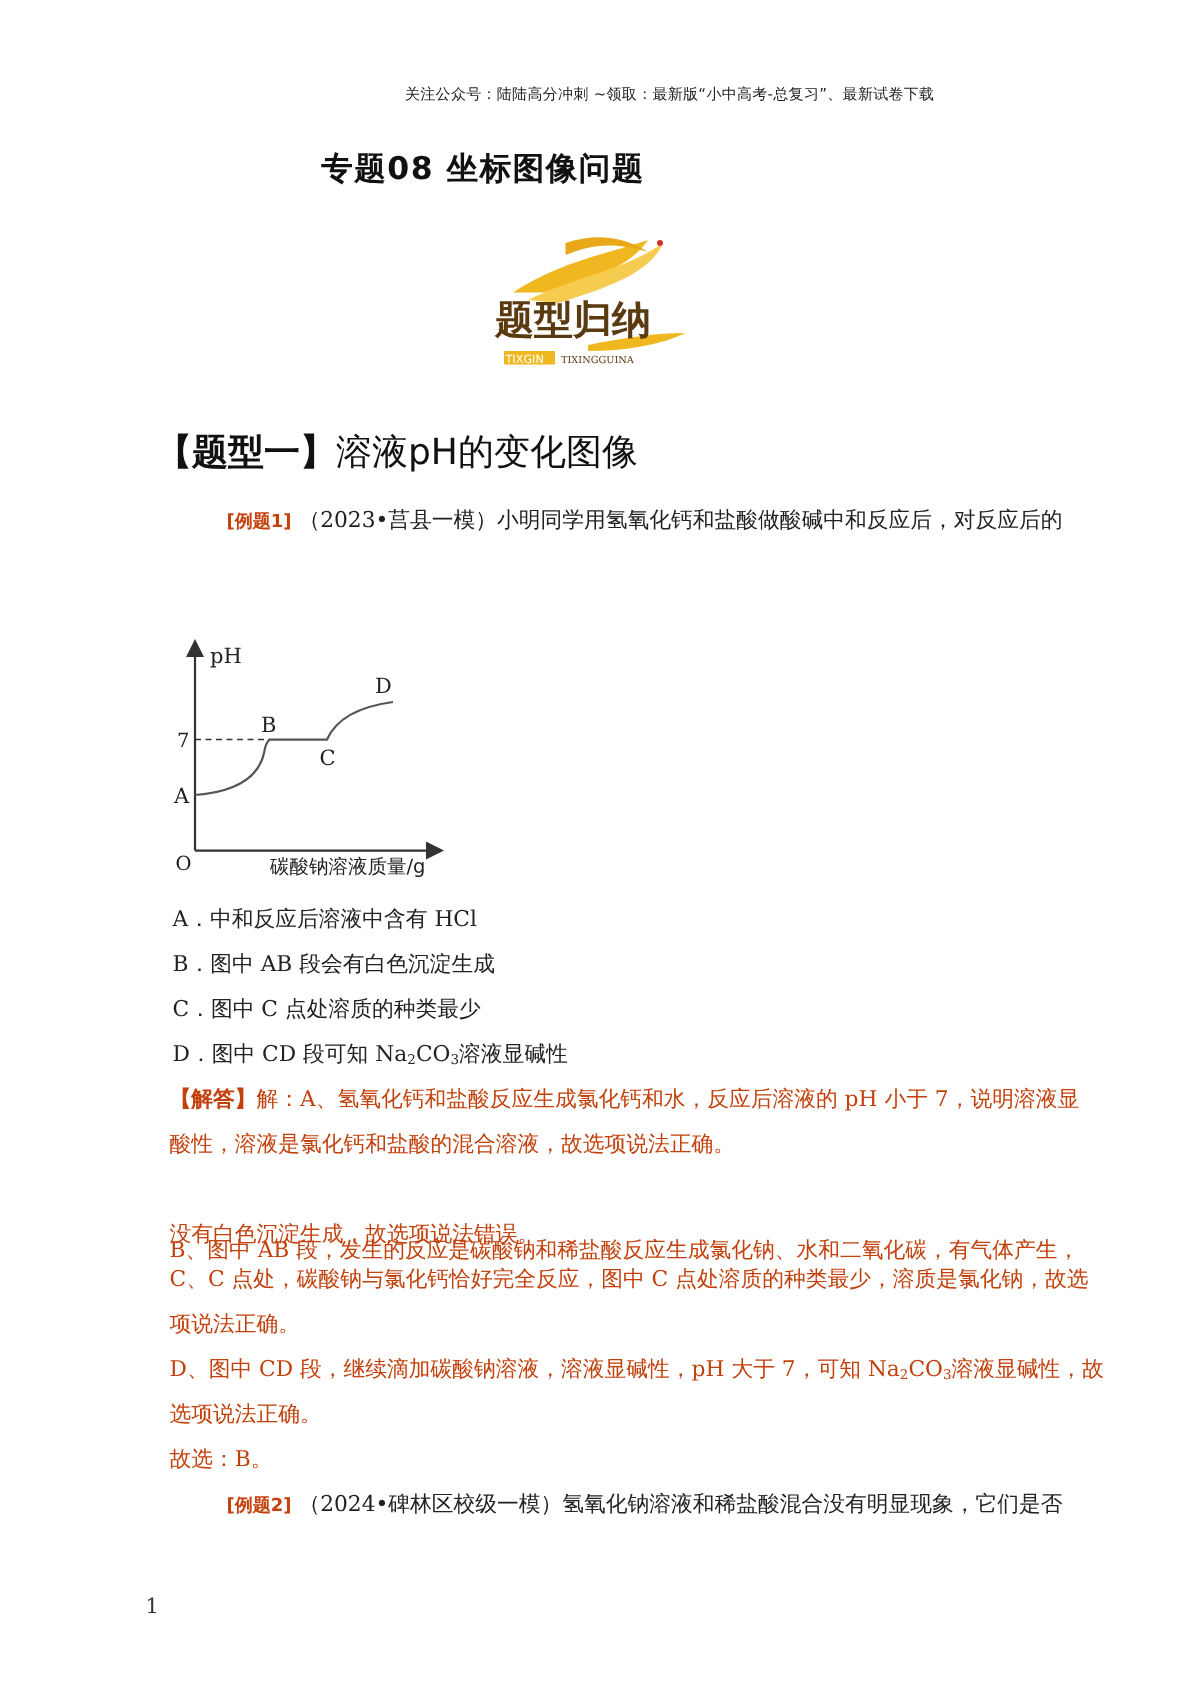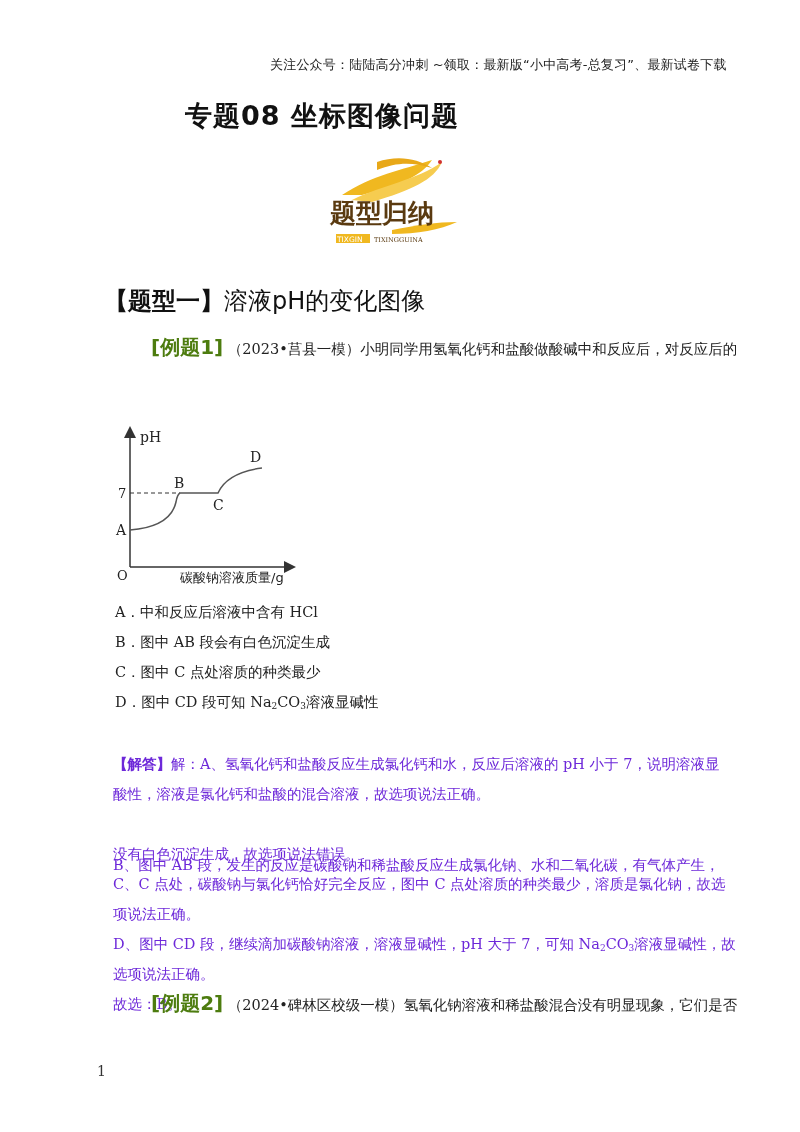--- a/index.html
+++ b/index.html
@@ -1,31 +1,31 @@
 <!DOCTYPE html>
 <html><head>
 <meta charset="utf-8">
 <style>
   html, body { margin: 0; padding: 0; background: #ffffff; }
   body { width: 800px; height: 1132px; position: relative; overflow: hidden;
          font-family: "DejaVu Serif", "Liberation Serif", serif; color: #222; }
   .abs { position: absolute; }
-  .header-note { left: 270px; top: 56px; font-size: 13px; font-family: "DejaVu Sans", "Liberation Sans", sans-serif; color: #222; letter-spacing: 0.2px; white-space: nowrap; }
-  .title { left: 0; width: 644px; top: 98px; text-align: center; font-size: 27px; font-weight: bold; font-family: "DejaVu Sans", "Liberation Sans", sans-serif; color: #111; letter-spacing: 1px; }
+  .header-note { left: 270px; top: 56px; font-size: 10px; font-family: "DejaVu Sans", "Liberation Sans", sans-serif; color: #222; letter-spacing: 0.2px; white-space: nowrap; }
+  .title { left: 0; width: 644px; top: 98px; text-align: center; font-size: 21px; font-weight: bold; font-family: "DejaVu Sans", "Liberation Sans", sans-serif; color: #111; letter-spacing: 1px; }
   .logo { left: 322px; top: 150px; width: 140px; height: 98px; }
   .section-heading { left: 104px; top: 285px; font-size: 24px; font-family: "DejaVu Sans", "Liberation Sans", sans-serif; color: #111; white-space: nowrap; }
   .section-heading b { font-weight: bold; }
   .para { font-size: 14.5px; line-height: 31px; color: #222; white-space: nowrap; }
   .q1 { left: 113px; top: 332px; width: 600px; }
-  .tag { color: #4d7c0f; font-weight: bold; font-family: "DejaVu Sans", "Liberation Sans", sans-serif; font-size: 20px; }
+  .tag { color: #c2410c; font-weight: bold; font-family: "DejaVu Sans", "Liberation Sans", sans-serif; font-size: 12px; }
   .indent { padding-left: 38px; }
   sub { font-size: 9px; vertical-align: -2px; line-height: 0; }
   .chart { left: 110px; top: 422px; width: 205px; height: 170px; }
   .opt { left: 115px; font-size: 14.5px; white-space: nowrap; color: #222; }
-  .ans { left: 113px; font-size: 14.5px; white-space: nowrap; color: #6d28d9; margin-top: 32px; }
+  .ans { left: 113px; font-size: 14.5px; white-space: nowrap; color: #c2410c; }
   .page-num { left: 97px; top: 1063px; font-size: 14px; color: #333; }
 </style>
 </head>
 <body>
 
 <div class="abs header-note">关注公众号：陆陆高分冲刺  ~领取：最新版“小中高考-总复习”、最新试卷下载</div>
 
 <div class="abs title">专题08  坐标图像问题</div>
 
 <div class="abs logo">

